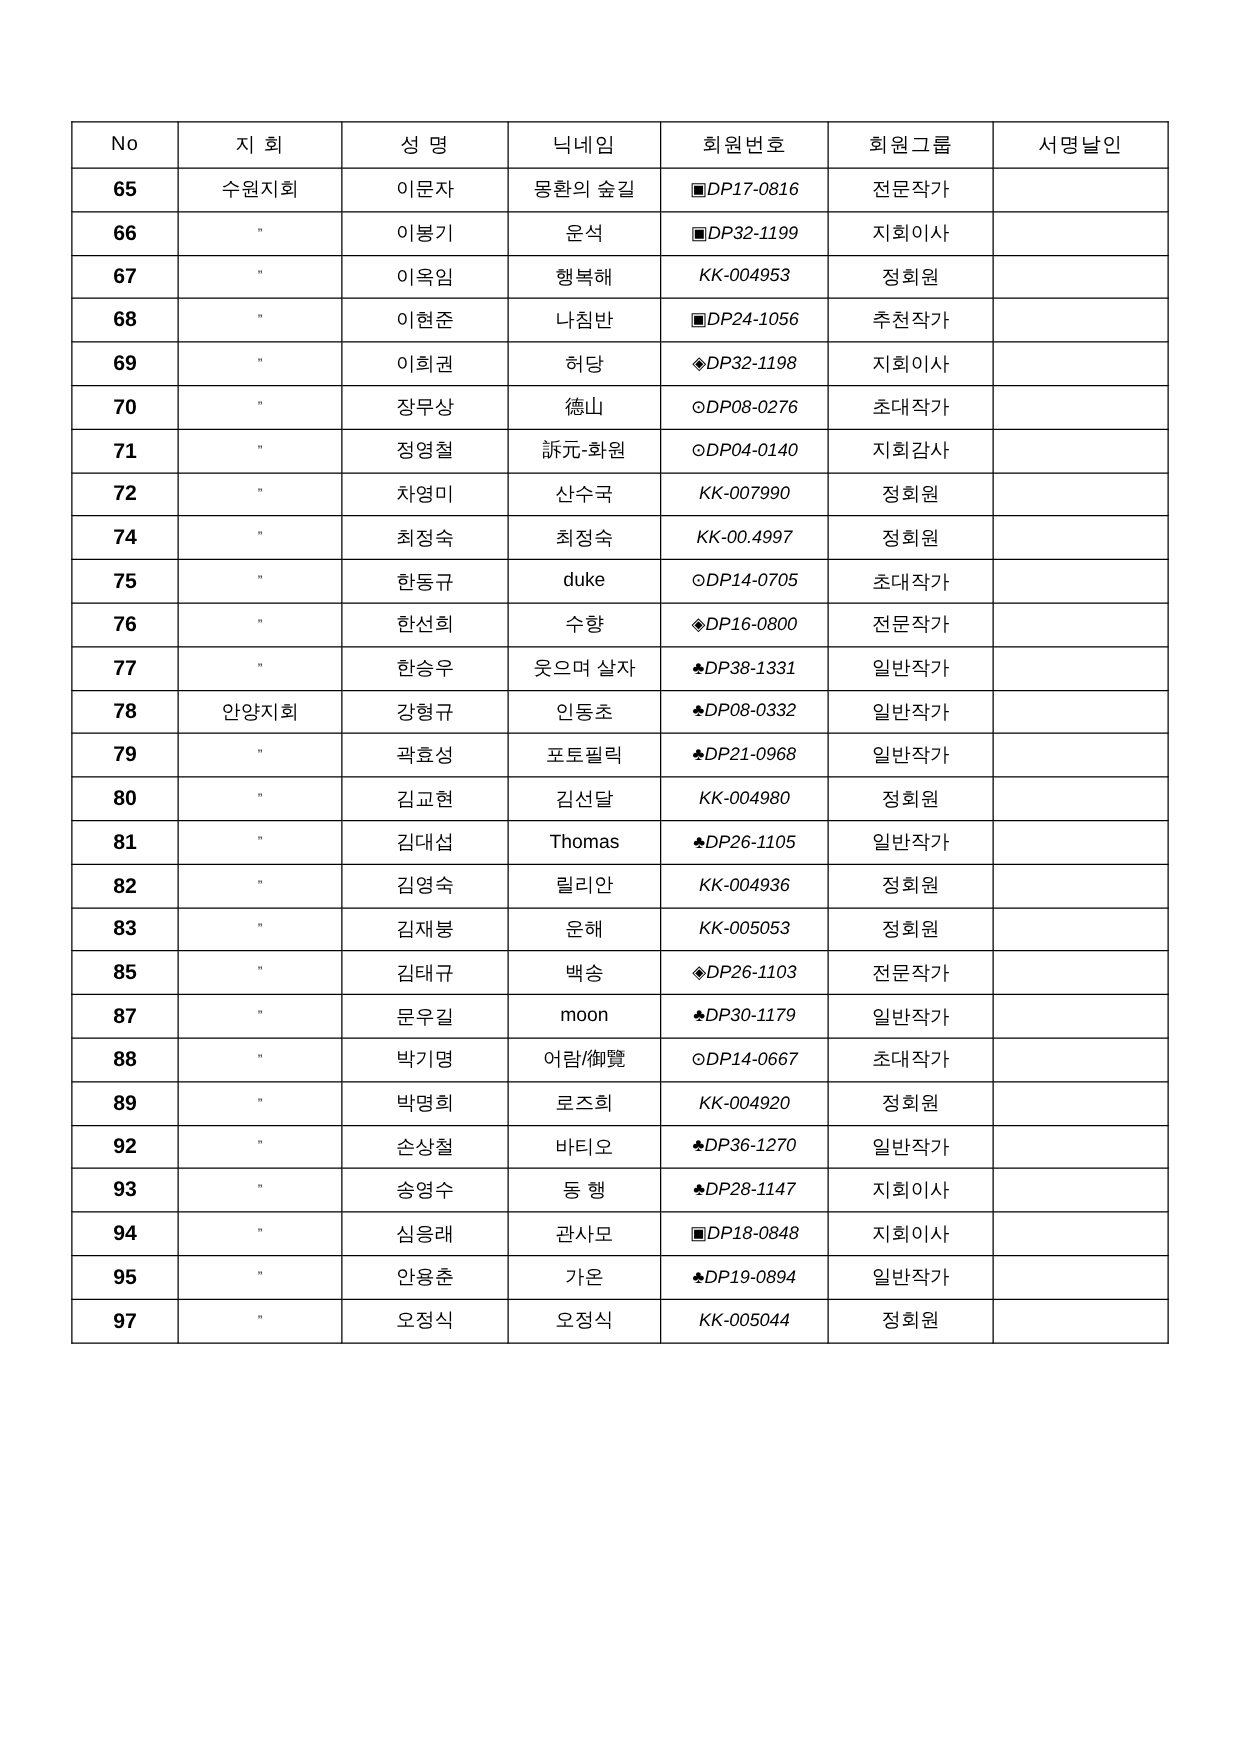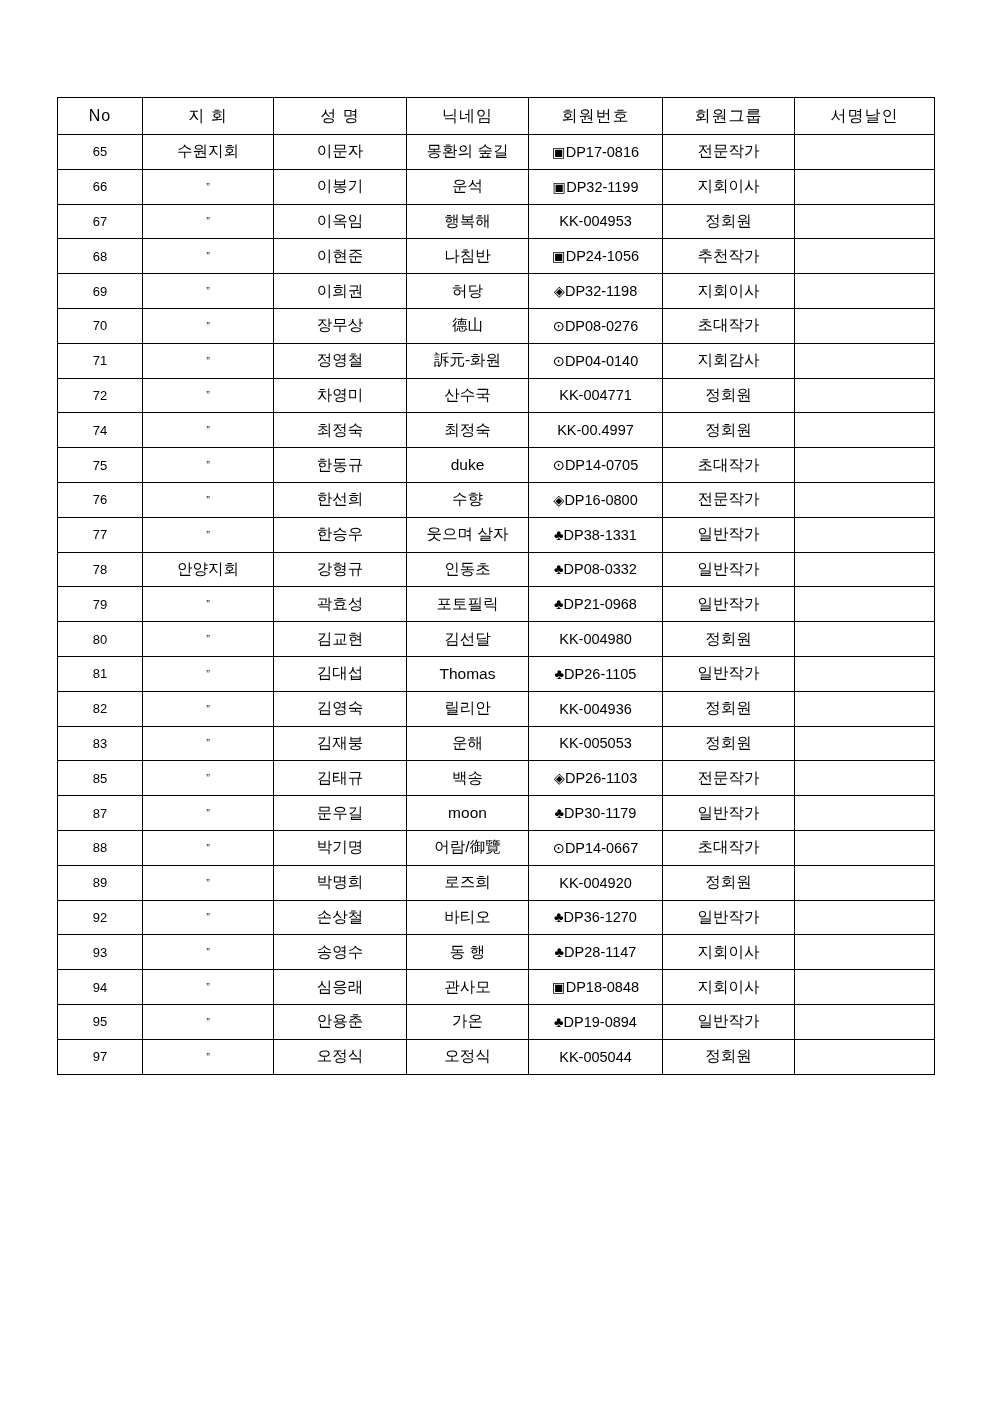--- a/index.html
+++ b/index.html
@@ -41,25 +41,27 @@
   .member-table thead th {
     height: 36px;
     font-size: 16px;
     letter-spacing: 1px;
   }
   .member-table tbody td {
     height: 33.8px;
     font-size: 15.5px;
   }
   .member-table tbody td.cell-no {
-    font-size: 13px;
+    font-size: 17px;
+    font-weight: bold;
   }
   .member-table tbody td.cell-member-no {
     font-size: 14.5px;
     letter-spacing: 0px;
+    font-style: italic;
   }
   .member-table tbody td.ditto {
     font-size: 11px;
     color: #222222;
   }
 </style>
 </head>
 <body>
 
 <div class="page">
@@ -146,21 +148,21 @@
           <td class="cell-nickname">訴元-화원</td>
           <td class="cell-member-no">⊙DP04-0140</td>
           <td class="cell-member-group">지회감사</td>
           <td class="cell-signature"></td>
         </tr>
         <tr>
           <td class="cell-no">72</td>
           <td class="cell-branch ditto">”</td>
           <td class="cell-name">차영미</td>
           <td class="cell-nickname">산수국</td>
-          <td class="cell-member-no">KK-004771</td>
+          <td class="cell-member-no">KK-007990</td>
           <td class="cell-member-group">정회원</td>
           <td class="cell-signature"></td>
         </tr>
         <tr>
           <td class="cell-no">74</td>
           <td class="cell-branch ditto">”</td>
           <td class="cell-name">최정숙</td>
           <td class="cell-nickname">최정숙</td>
           <td class="cell-member-no">KK-00.4997</td>
           <td class="cell-member-group">정회원</td>

